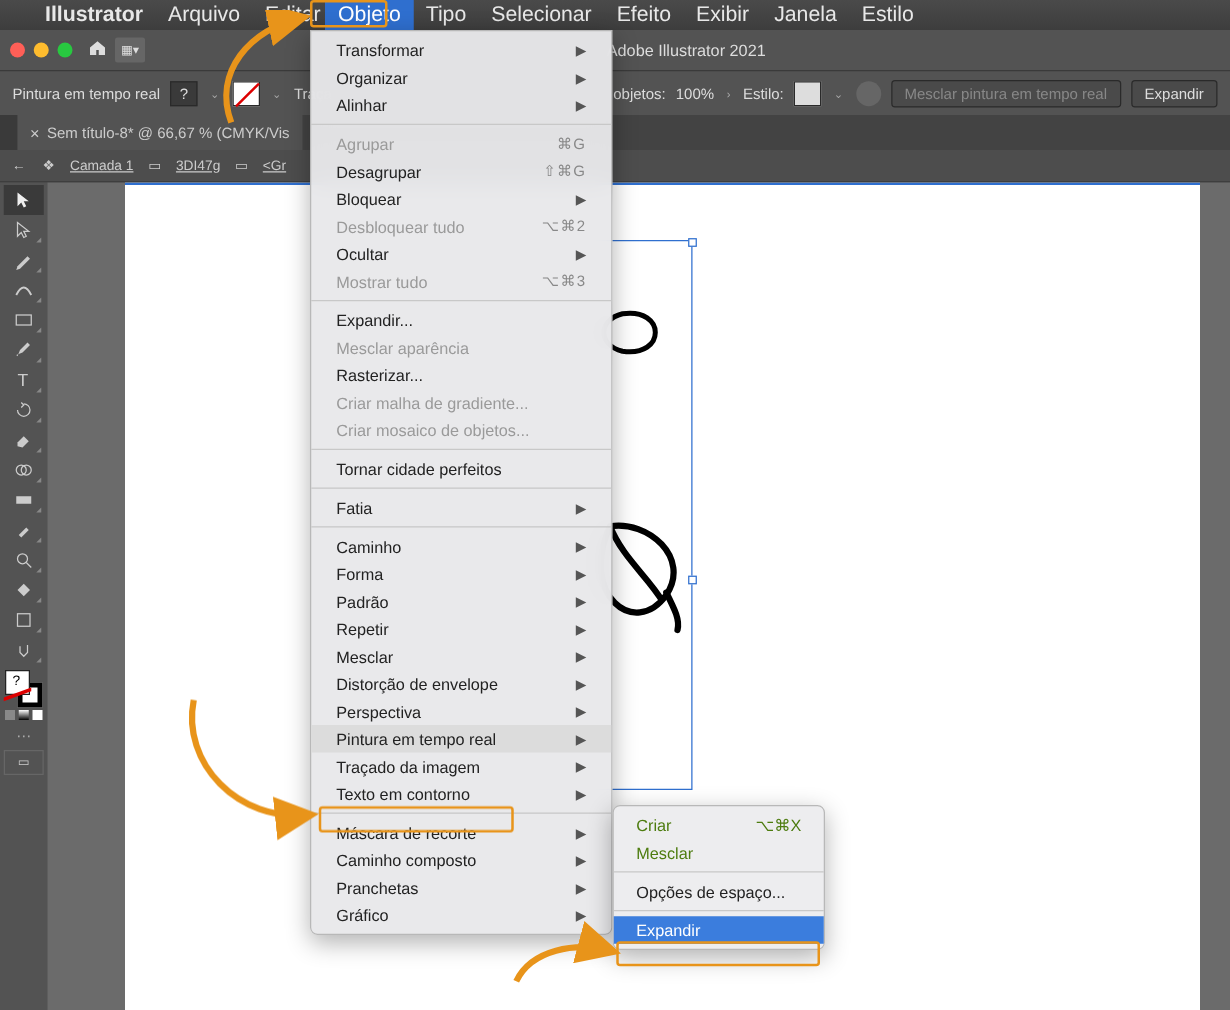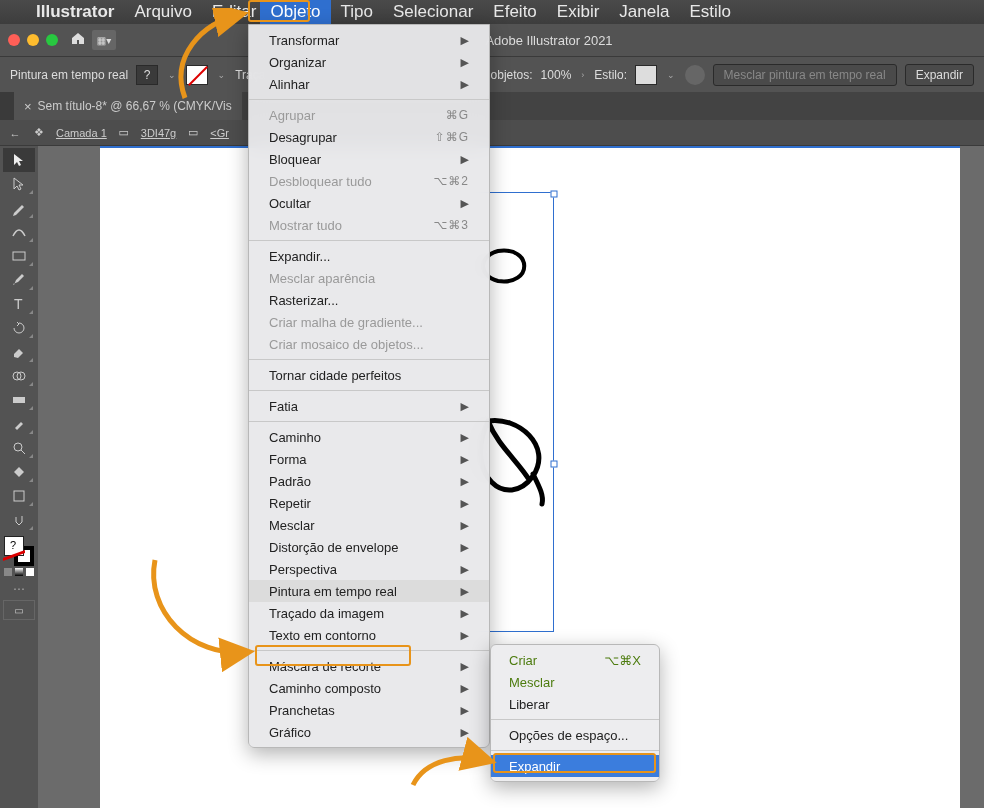--- a/index.html
+++ b/index.html
@@ -410,23 +410,20 @@
     </div>
   </div>
 
 <div class="submenu" id="submenu" style="left:490px; top:644px; width:170px;">
     <div class="mitem dis">
       <span>Criar</span>
       <span class="sc">⌥⌘X</span>
     </div>
     <div class="mitem dis">
       <span>Mesclar</span>
-    </div>
-    <div class="mitem">
-      <span>Liberar</span>
     </div>
     <div class="msep"></div>
     <div class="mitem">
       <span>Opções de espaço...</span>
     </div>
     <div class="msep"></div>
     <div class="mitem sel2">
       <span>Expandir</span>
     </div>
   </div>

